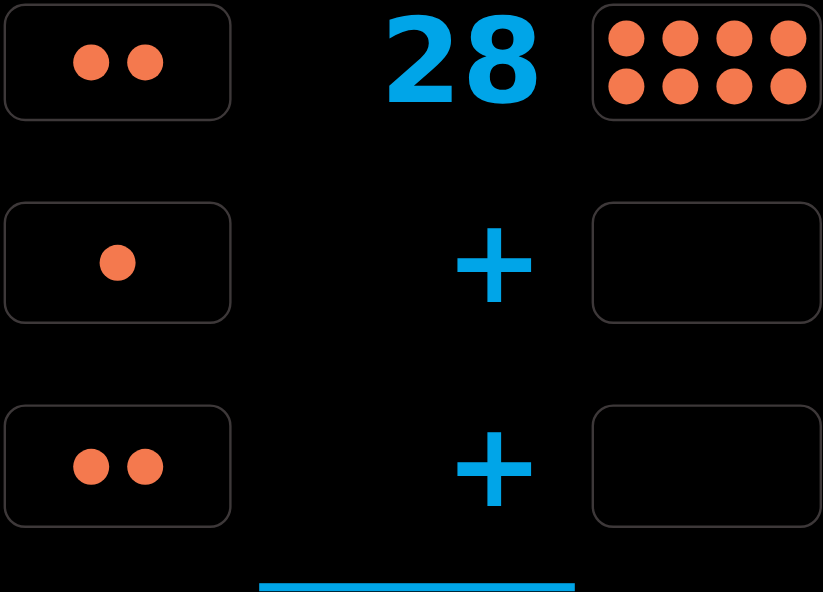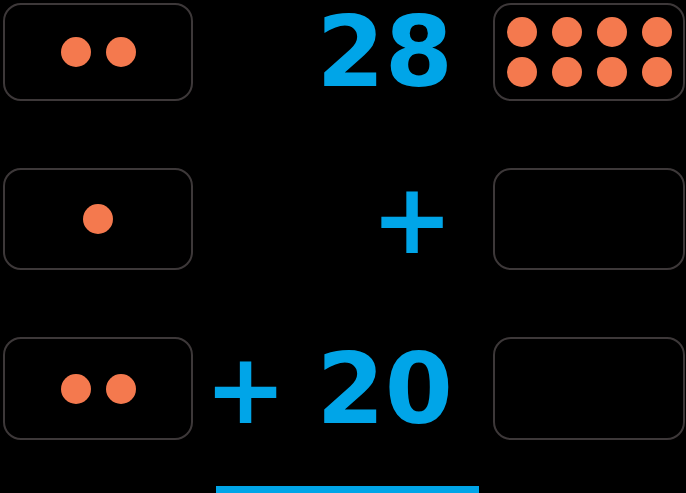--- a/index.html
+++ b/index.html
@@ -120,21 +120,20 @@
 
   <div class="row" style="top:337px;height:103px">
     <div class="dotbox left">
       <div class="dots-wrap">
           <span class="dot"></span>
           <span class="dot"></span>
         </div>
     </div>
     <div class="mathline">
       <span class="op">+</span>
-      <span class="num">20</span>
     </div>
     <div class="dotbox right">
       <div class="dots-wrap"></div>
     </div>
   </div>
 
   <div class="sumline"></div>
 
 </div>
 

